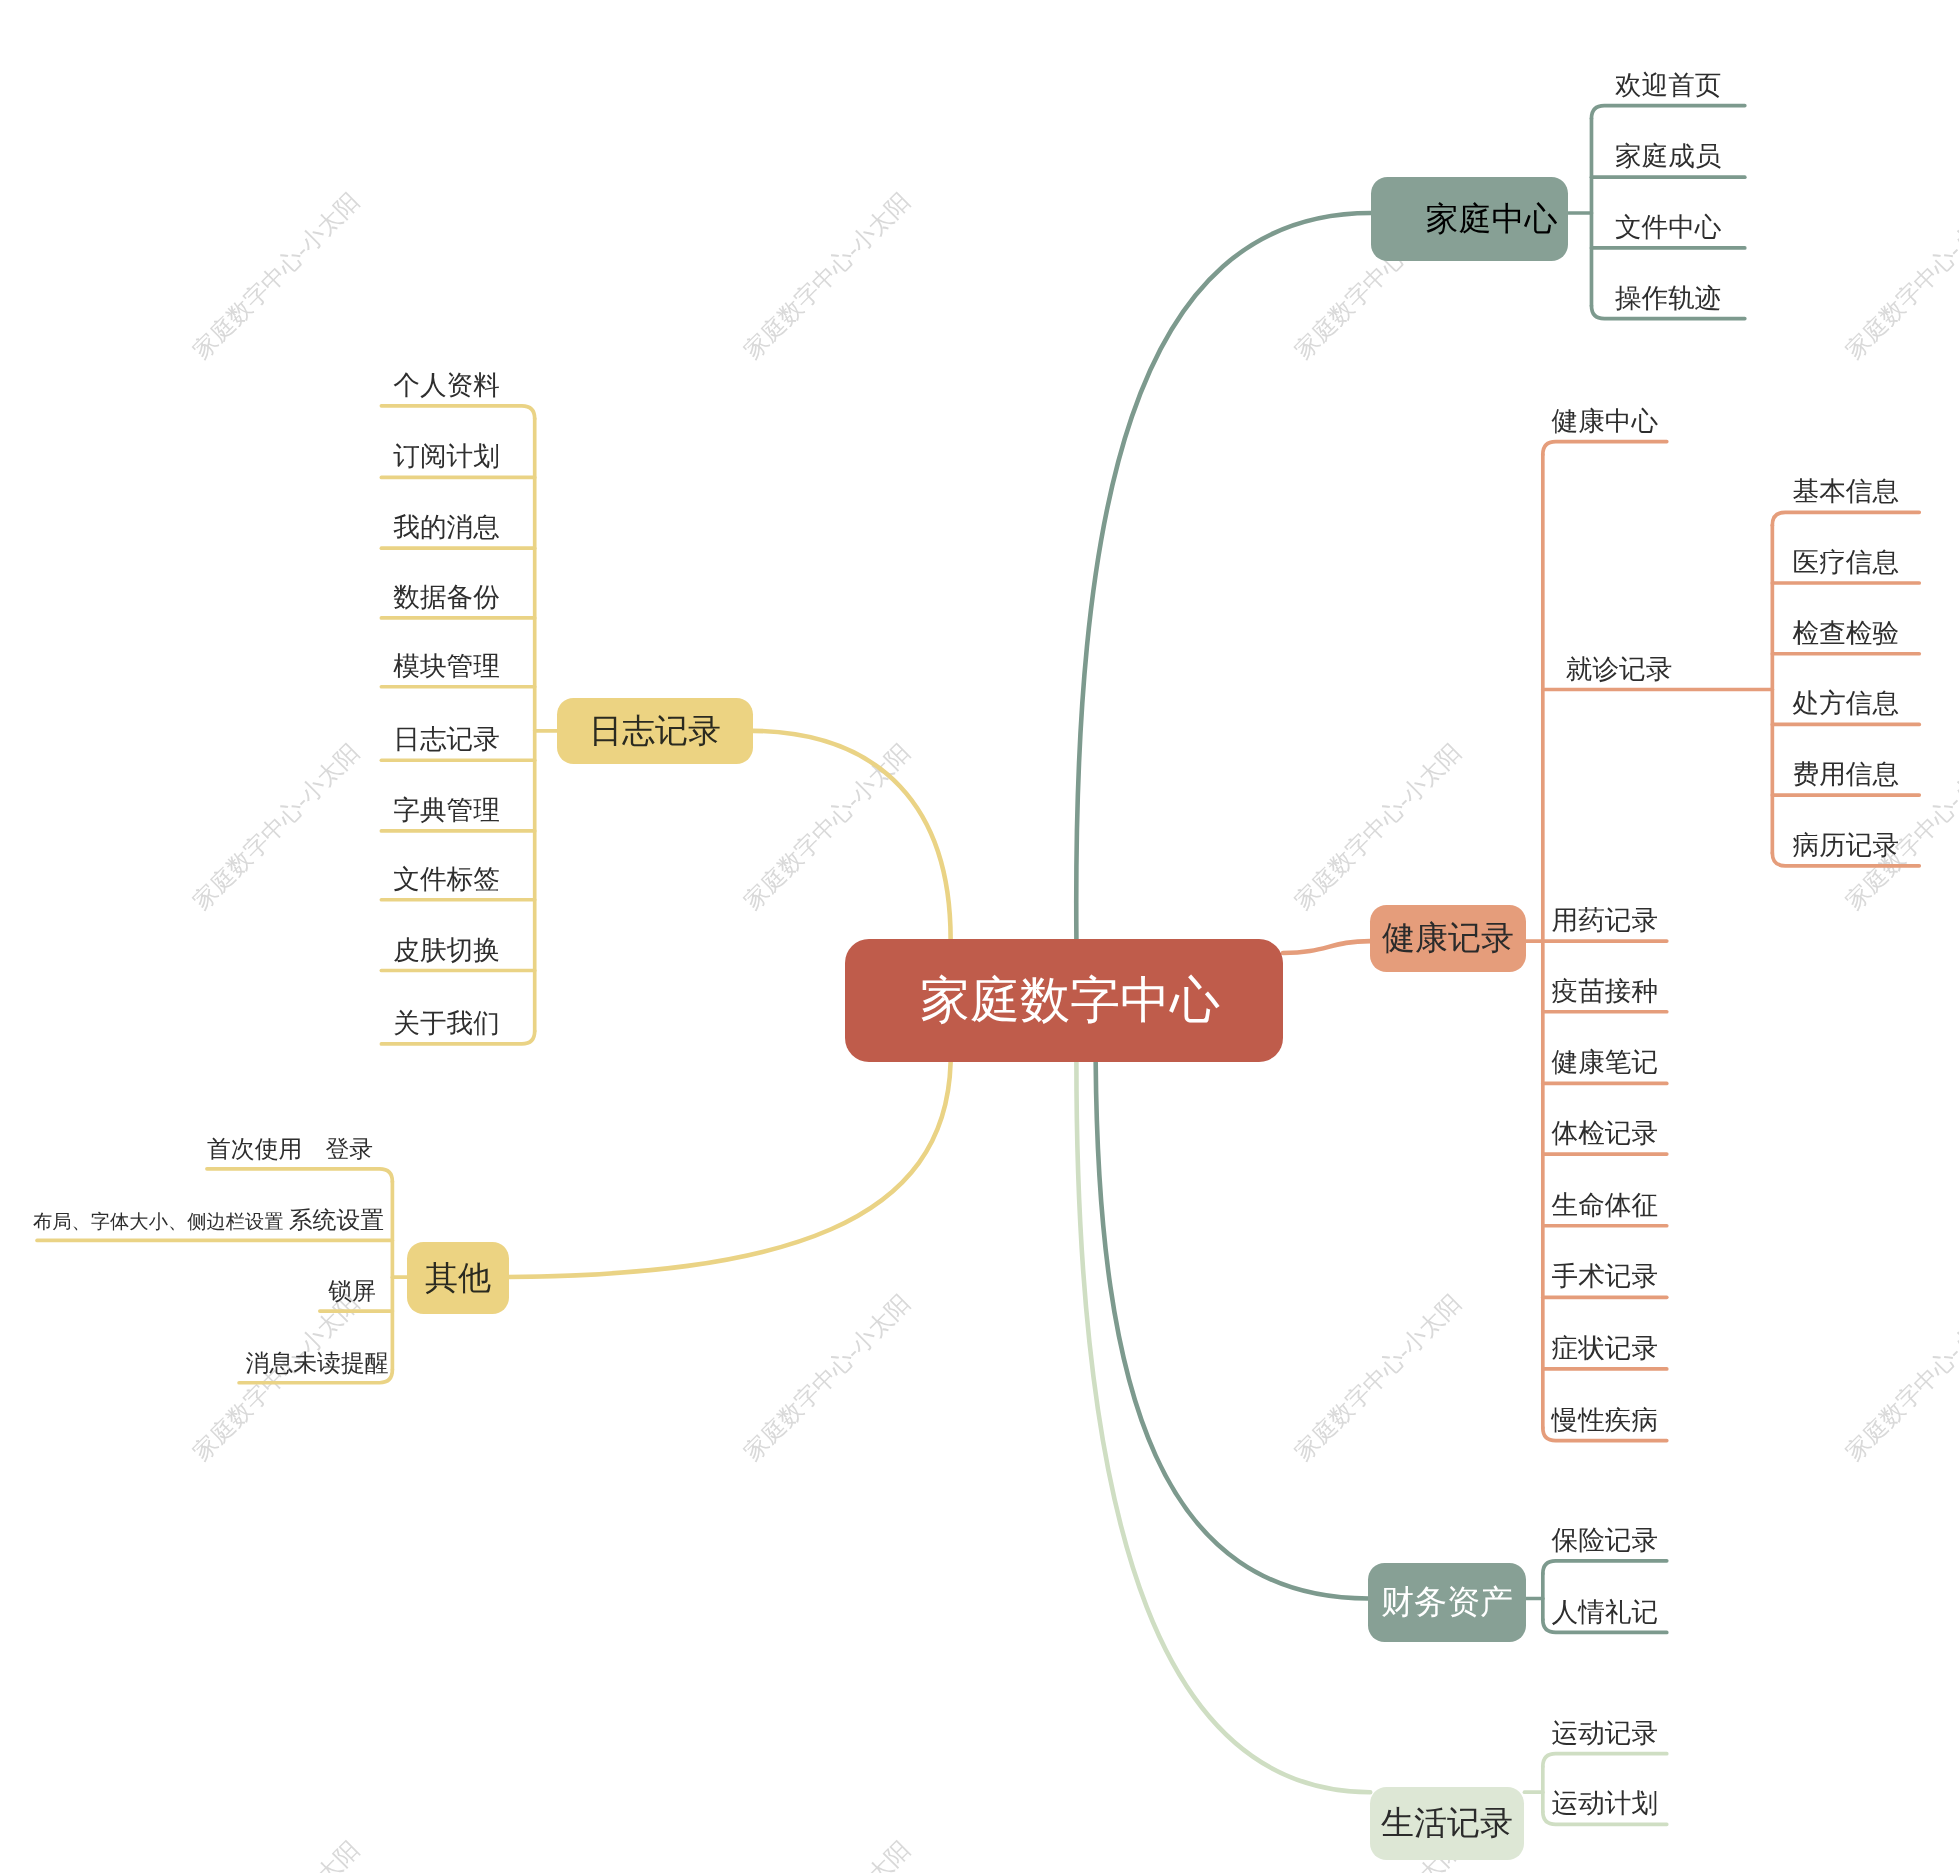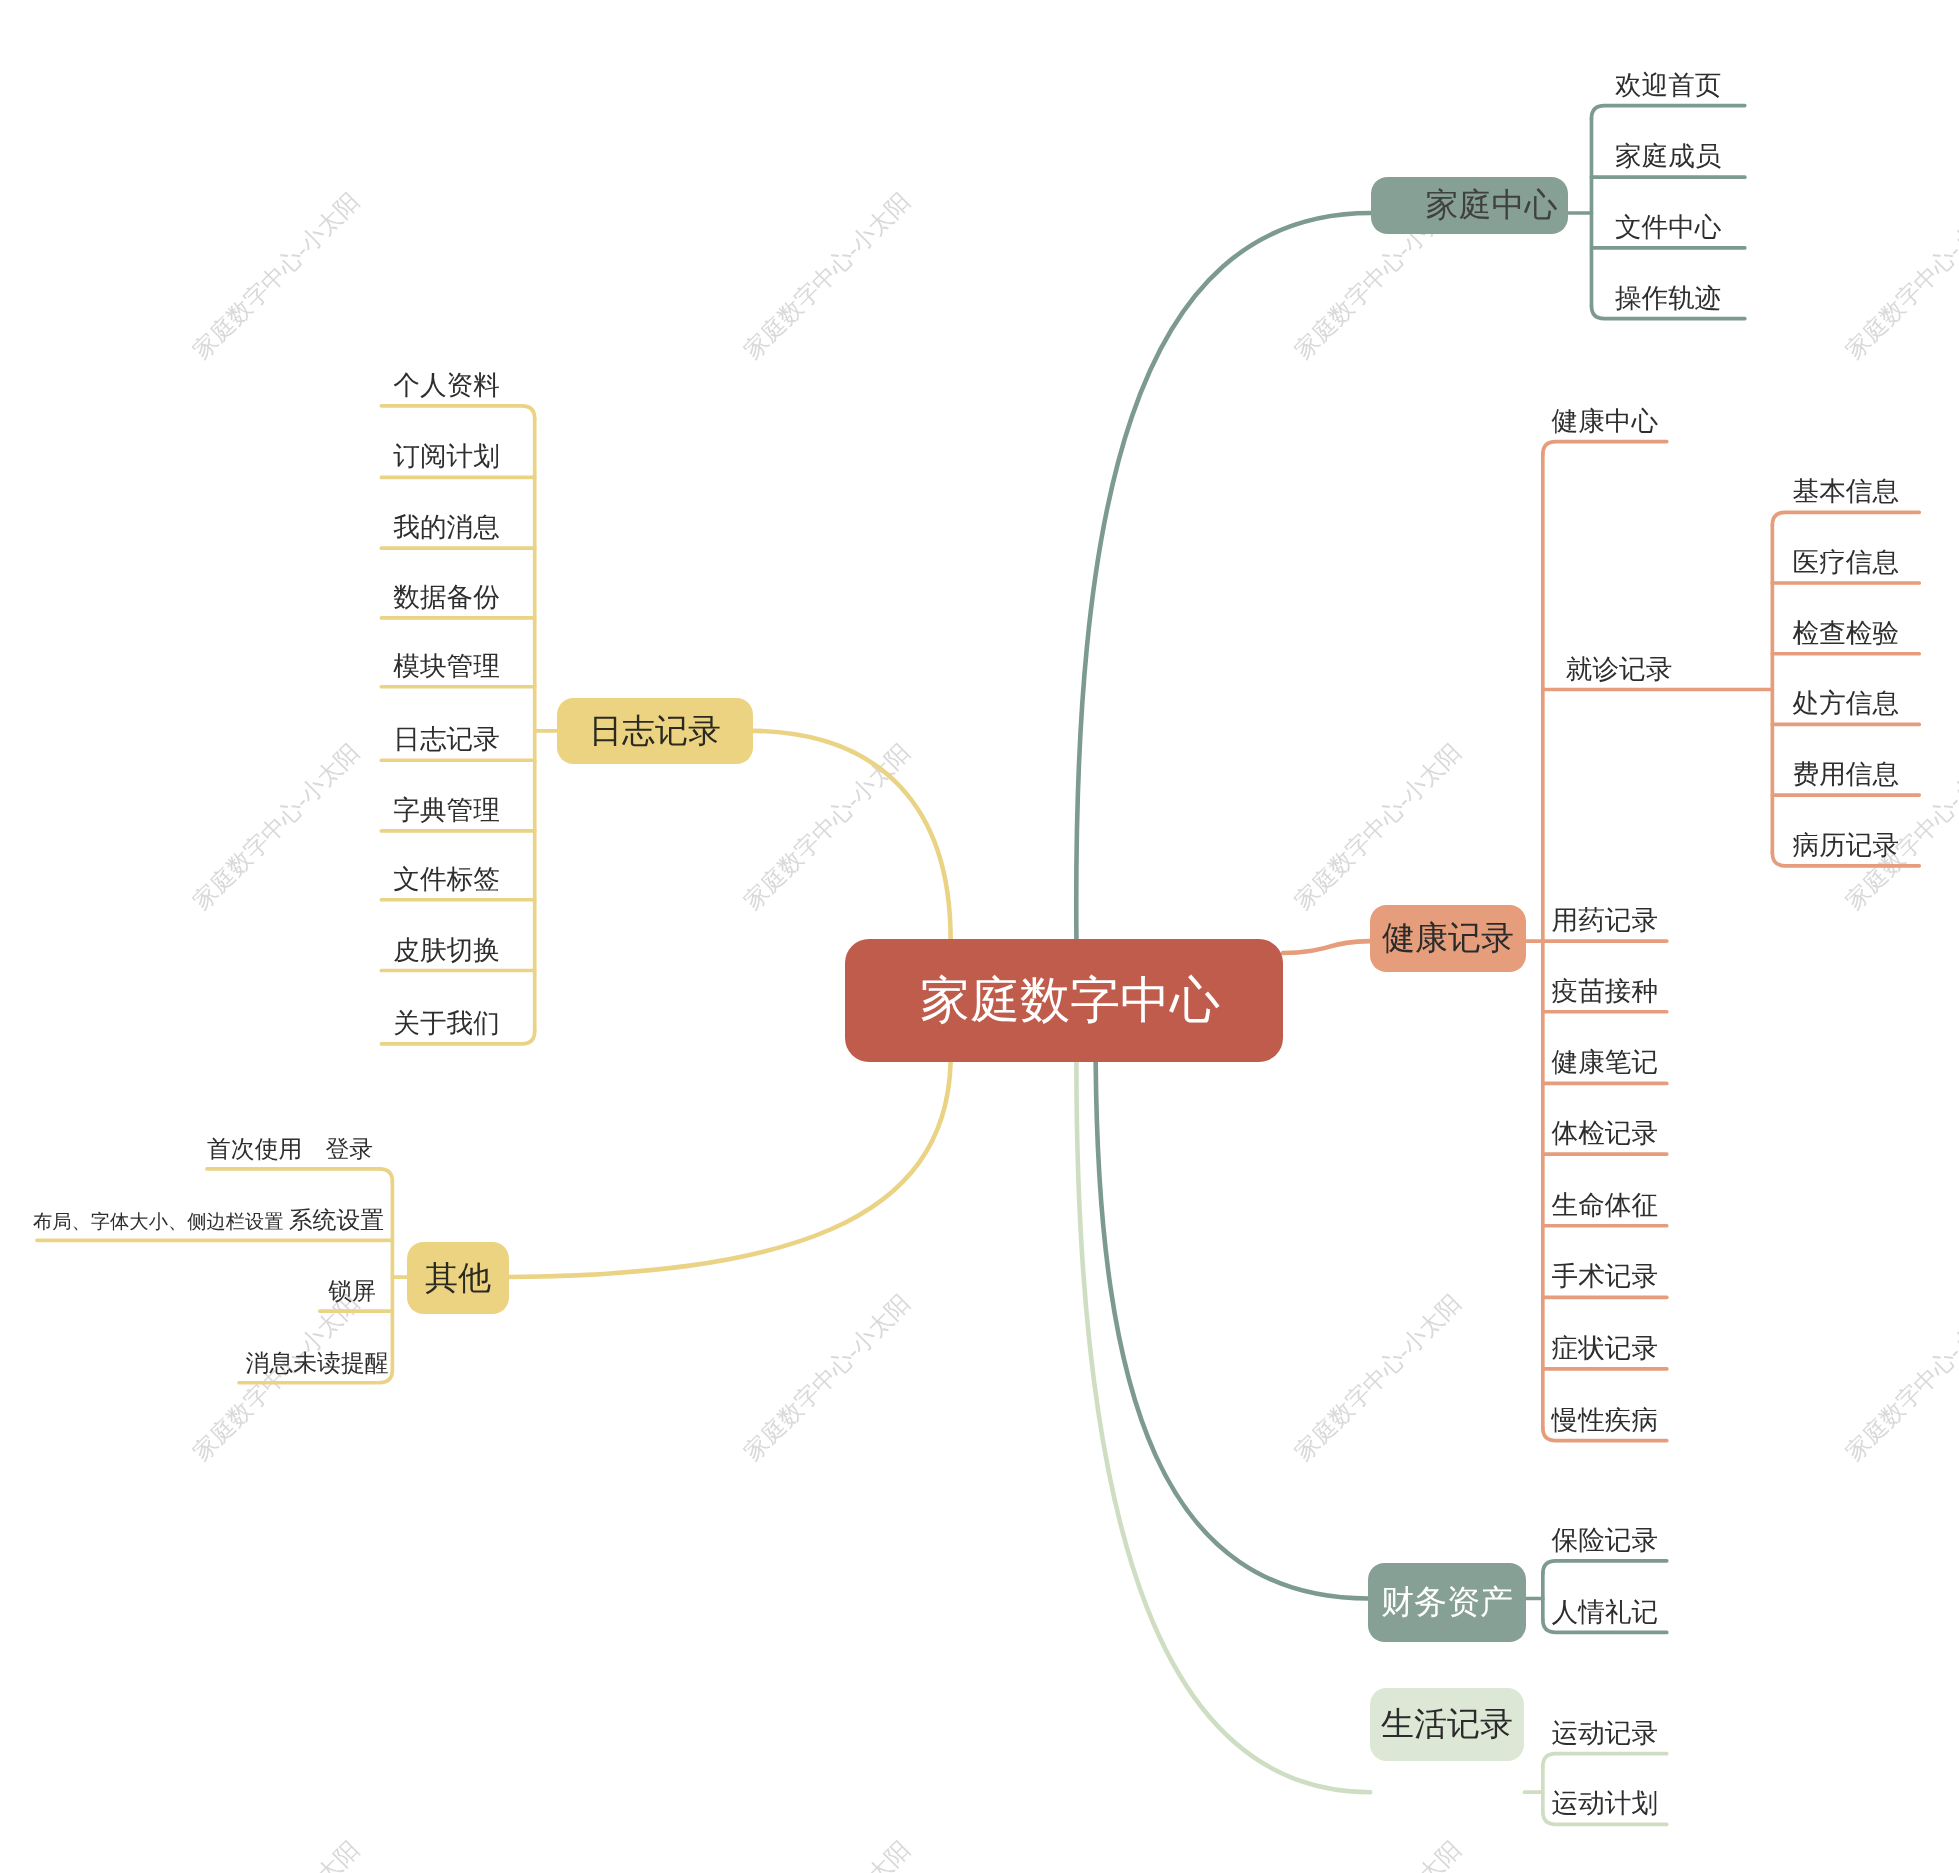--- a/index.html
+++ b/index.html
@@ -128,20 +128,20 @@
       <text x="380" y="1260" text-anchor="middle" font-size="26" fill="#2e2e2e">登录</text>
       <text x="277" y="1260" text-anchor="middle" font-size="26" fill="#2e2e2e">首次使用</text>
       <text x="366" y="1338" text-anchor="middle" font-size="26" fill="#2e2e2e">系统设置</text>
       <text x="172" y="1338" text-anchor="middle" font-size="21" fill="#2e2e2e">布局、字体大小、侧边栏设置</text>
       <text x="383" y="1415" text-anchor="middle" font-size="26" fill="#2e2e2e">锁屏</text>
       <text x="345" y="1493" text-anchor="middle" font-size="26" fill="#2e2e2e">消息未读提醒</text>
     </svg>
 
   <div class="mm-box" id="root-box" style="left: 845px; top: 939px; width: 438px; height: 123px; background: rgb(191, 92, 75); color: rgb(255, 255, 255); padding-left: 12px;">家庭数字中心</div>
 
-  <div class="mm-box b-font" id="branch-box-0" style="left: 1371px; top: 177px; width: 197px; height: 57px; background: rgb(135, 160, 149); color: #404040; padding-left: 44px;">家庭中心</div>
+  <div class="mm-box b-font" id="branch-box-0" style="left: 1371px; top: 177px; width: 197px; height: 84px; background: rgb(135, 160, 149); color: #000000; padding-left: 44px;">家庭中心</div>
   <div class="mm-box b-font" id="branch-box-1" style="left: 1370px; top: 905px; width: 156px; height: 67px; background: rgb(229, 157, 123); color: rgb(43, 43, 43);">健康记录</div>
   <div class="mm-box b-font" id="branch-box-2" style="left: 1368px; top: 1563px; width: 158px; height: 79px; background: rgb(135, 160, 149); color: rgb(255, 255, 255);">财务资产</div>
-  <div class="mm-box b-font" id="branch-box-3" style="left: 1370px; top: 1688px; width: 154px; height: 73px; background: rgb(221, 231, 213); color: rgb(43, 43, 43);">生活记录</div>
+  <div class="mm-box b-font" id="branch-box-3" style="left: 1370px; top: 1787px; width: 154px; height: 73px; background: rgb(221, 231, 213); color: rgb(43, 43, 43);">生活记录</div>
   <div class="mm-box b-font" id="branch-box-4" style="left: 557px; top: 698px; width: 196px; height: 66px; background: rgb(236, 211, 130); color: rgb(42, 42, 32);">日志记录</div>
   <div class="mm-box b-font" id="branch-box-5" style="left: 407px; top: 1242px; width: 102px; height: 72px; background: rgb(236, 211, 130); color: rgb(42, 42, 32);">其他</div>
 </div>
 
 
 </body></html>

